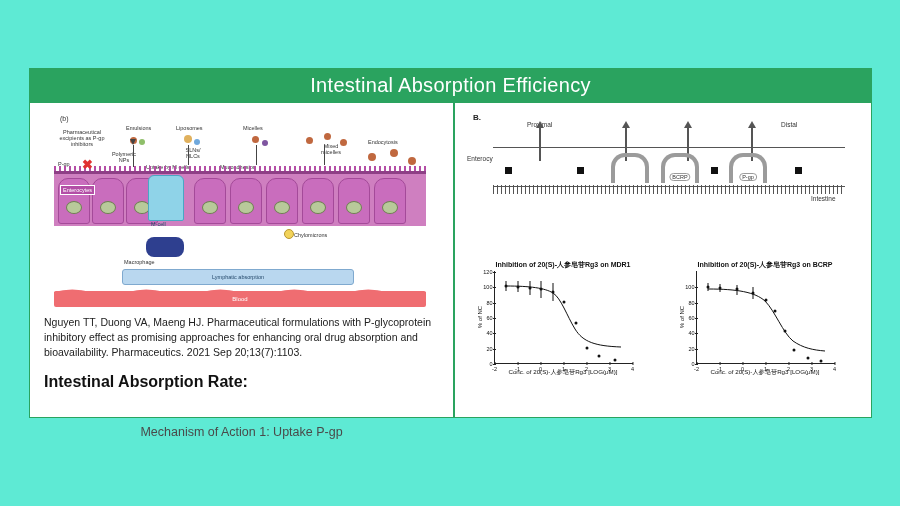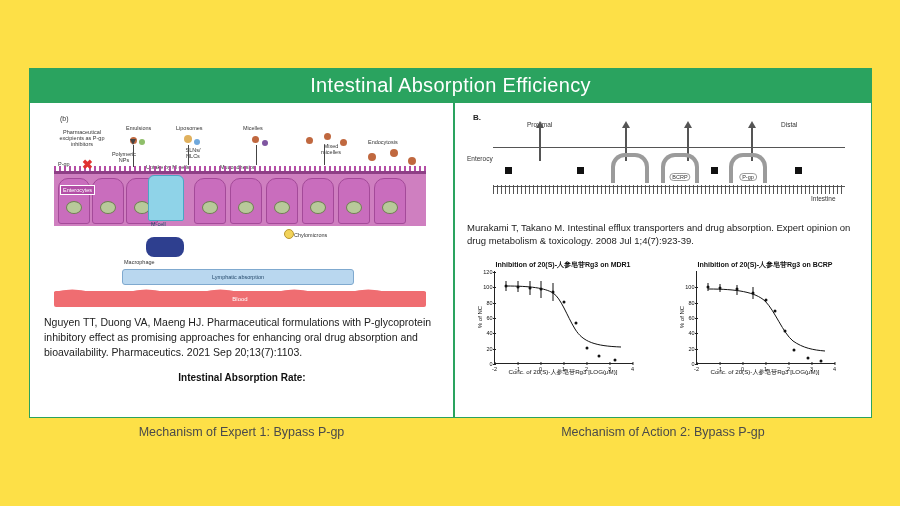--- a/index.html
+++ b/index.html
@@ -11,21 +11,21 @@
     width: 900px;
     height: 506px;
     font-family: "Liberation Sans", sans-serif;
     overflow: hidden;
     position: relative;
   }
   .slide {
     position: absolute;
     left: 0; top: 0;
     width: 900px; height: 506px;
-    background: #fde047;
+    background: #5eead4;
   }
   .title-bar {
     position: absolute;
     left: 29px; top: 68px;
     width: 843px; height: 34px;
     background: #2aa35f;
     display: flex;
     align-items: center;
     justify-content: center;
   }
@@ -189,22 +189,22 @@
     left: 14px; top: 212px;
     width: 396px;
     font-size: 10.5px;
     color: #222;
     line-height: 1.45;
   }
   .rate-block {
     position: absolute;
     left: 14px; top: 268px;
     width: 396px;
-    text-align: center;
-    font-size: 10px;
+    text-align: left;
+    font-size: 16px;
     font-weight: bold;
     color: #111;
     line-height: 1.35;
   }
 
   
   .fig-right-top {
     position: absolute;
     left: 10px; top: 8px;
     width: 398px; height: 108px;
@@ -493,21 +493,20 @@
         <div class="transporter" style="left:264px; top:42px;">
           <span class="tlabel">P-gp</span>
         </div>
 
         <div class="blackbox" style="left:40px; top:56px;"></div>
         <div class="blackbox" style="left:112px; top:56px;"></div>
         <div class="blackbox" style="left:246px; top:56px;"></div>
         <div class="blackbox" style="left:330px; top:56px;"></div>
       </div>
 
-      <div class="ref-right">Murakami T, Takano M. Intestinal efflux transporters and drug absorption. Expert opinion on drug metabolism &amp; toxicology. 2008 Jul 1;4(7):923-39.</div>
 
       <div class="charts">
 
         <div class="chart">
           <div class="chart-title">Inhibition of 20(S)-人参皂苷Rg3 on MDR1</div>
           <div class="plot-area">
             <div class="axis-y-label">% of NC</div>
 
             <div class="ytick" style="bottom:-4px;">0</div>
             <div class="ytick" style="bottom:11px;">20</div>
@@ -590,17 +589,16 @@
             <div class="pt" style="left:124px; bottom:2px;"></div>
           </div>
           <div class="axis-x-label">Conc. of 20(S)-人参皂苷Rg3 [LOG(μM)]</div>
         </div>
 
       </div>
     </div>
   </div>
 
   <div class="caption-row">
-    <div class="caption-cell">Mechanism of Expert 1: Bypass P-gp</div>
-    <div class="caption-cell right">Mechanism of Action 2: Bypass P-gp</div>
+    <div class="caption-cell">Mechanism of Action 1: Uptake P-gp</div>
   </div>
 
 </div>
 
 </body></html>

